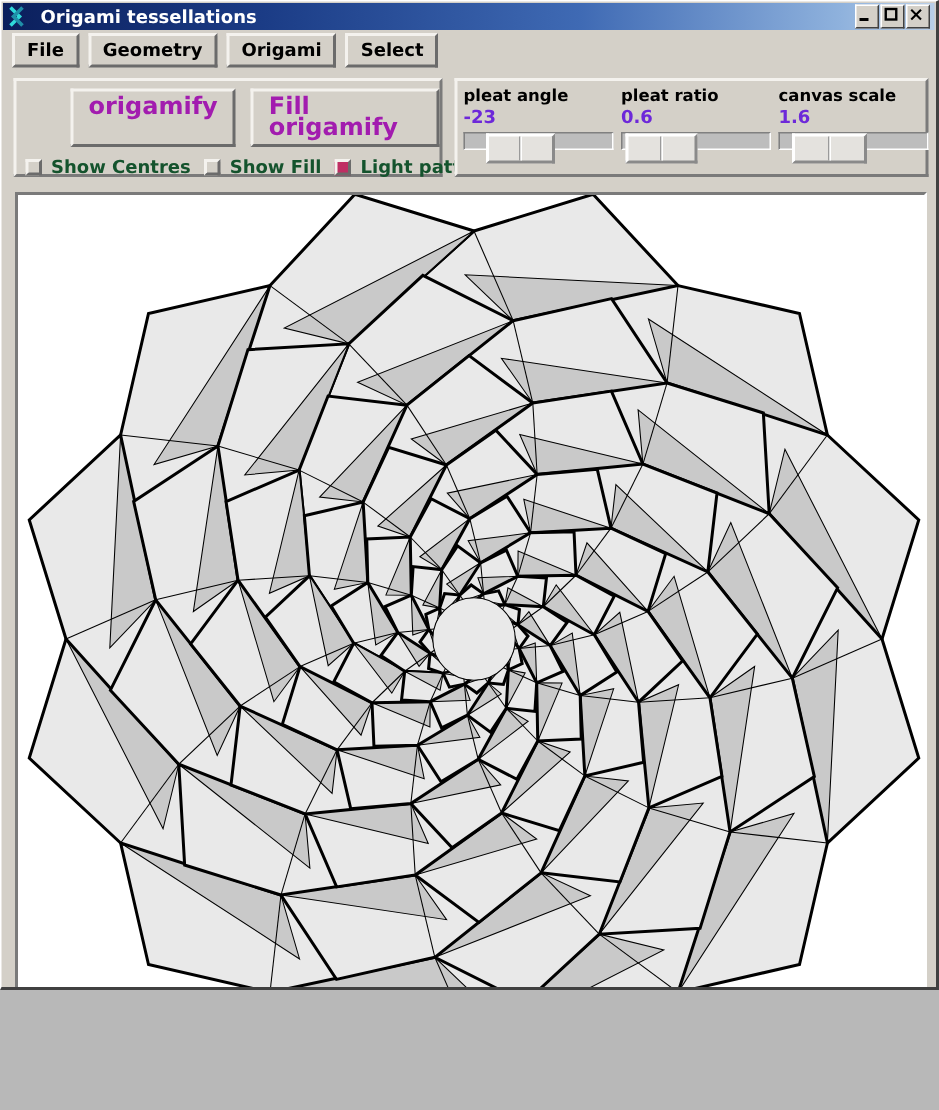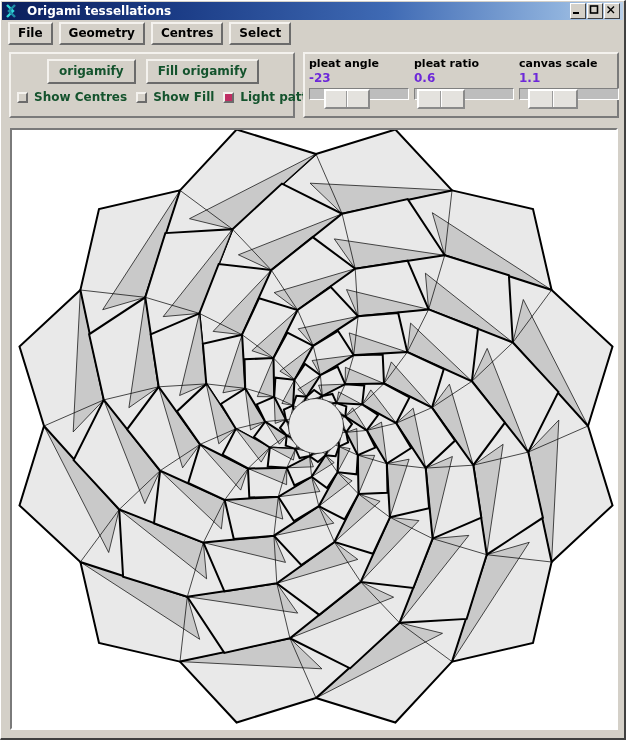--- a/index.html
+++ b/index.html
@@ -2,21 +2,21 @@
 <html><head>
 <meta charset="utf-8">
 <style>
   html,body{margin:0;padding:0;background:#b8b8b8;}
   body{
     font-family:"DejaVu Sans","Liberation Sans",sans-serif;
     -webkit-font-smoothing:none;
   }
   .app{
     position:relative;
-    width:626px;height:740px;
+    width:626px;height:660px;
     box-sizing:border-box;
     background:#d4d0c8;
     border-top:1px solid #ffffff;
     border-left:1px solid #ffffff;
     border-right:2px solid #404040;
     border-bottom:2px solid #404040;
     overflow:hidden;
   }
   
   .titlebar{
@@ -61,21 +61,21 @@
     background:#d4d0c8;
     border-top:2px solid #f4f2ee;border-left:2px solid #f4f2ee;
     border-right:2px solid #7a7a7a;border-bottom:2px solid #7a7a7a;
     box-sizing:border-box;
   }
   .actionrow{display:flex;gap:10px;padding:5px 0 0 36px;}
   .actbtn{
     background:#d4d0c8;
     border-top:2px solid #f4f2ee;border-left:2px solid #f4f2ee;
     border-right:2px solid #6b6b6b;border-bottom:2px solid #6b6b6b;
-    font-size:12px;font-weight:bold;color:#14532d;
+    font-size:16px;font-weight:bold;color:#a21caf;
     padding:3px 10px 4px 10px;line-height:14px;
     font-family:"DejaVu Sans","Liberation Sans",sans-serif;
     cursor:default;
   }
   .checkrow{display:flex;align-items:center;padding:7px 0 0 6px;gap:0px;}
   .chkitem{display:flex;align-items:center;cursor:default;margin-right:9px;}
   .chkbox{
     width:11px;height:11px;background:#d4d0c8;
     border-top:2px solid #f4f2ee;border-left:2px solid #f4f2ee;
     border-right:2px solid #6b6b6b;border-bottom:2px solid #6b6b6b;
@@ -160,21 +160,21 @@
         <svg width="12" height="12" viewBox="0 0 12 12">
             <path d="M2.5 2.5 L9 9 M9 2.5 L2.5 9" stroke="#000" stroke-width="1.4"></path>
           </svg>
       </span>
     </span>
   </div>
 
   <div class="menubar">
     <div class="menubtn">File</div>
     <div class="menubtn">Geometry</div>
-    <div class="menubtn">Centres</div>
+    <div class="menubtn">Origami</div>
     <div class="menubtn">Select</div>
   </div>
 
   <div class="leftpanel">
     <div class="actionrow">
       <div class="actbtn">origamify</div>
       <div class="actbtn">Fill origamify</div>
     </div>
     <div class="checkrow">
       <div class="chkitem">
@@ -211,21 +211,21 @@
       <div class="sl-track">
         <div class="sl-thumb" style="left:2px;width:48px;">
           <span class="half"></span>
           <span class="half"></span>
         </div>
       </div>
     </div>
 
     <div class="sliderbox">
       <span class="sl-title">canvas scale</span>
-      <span class="sl-value">1.1</span>
+      <span class="sl-value">1.6</span>
       <div class="sl-track">
         <div class="sl-thumb" style="left:8px;width:50px;">
           <span class="half"></span>
           <span class="half"></span>
         </div>
       </div>
     </div>
 
   </div>
 

